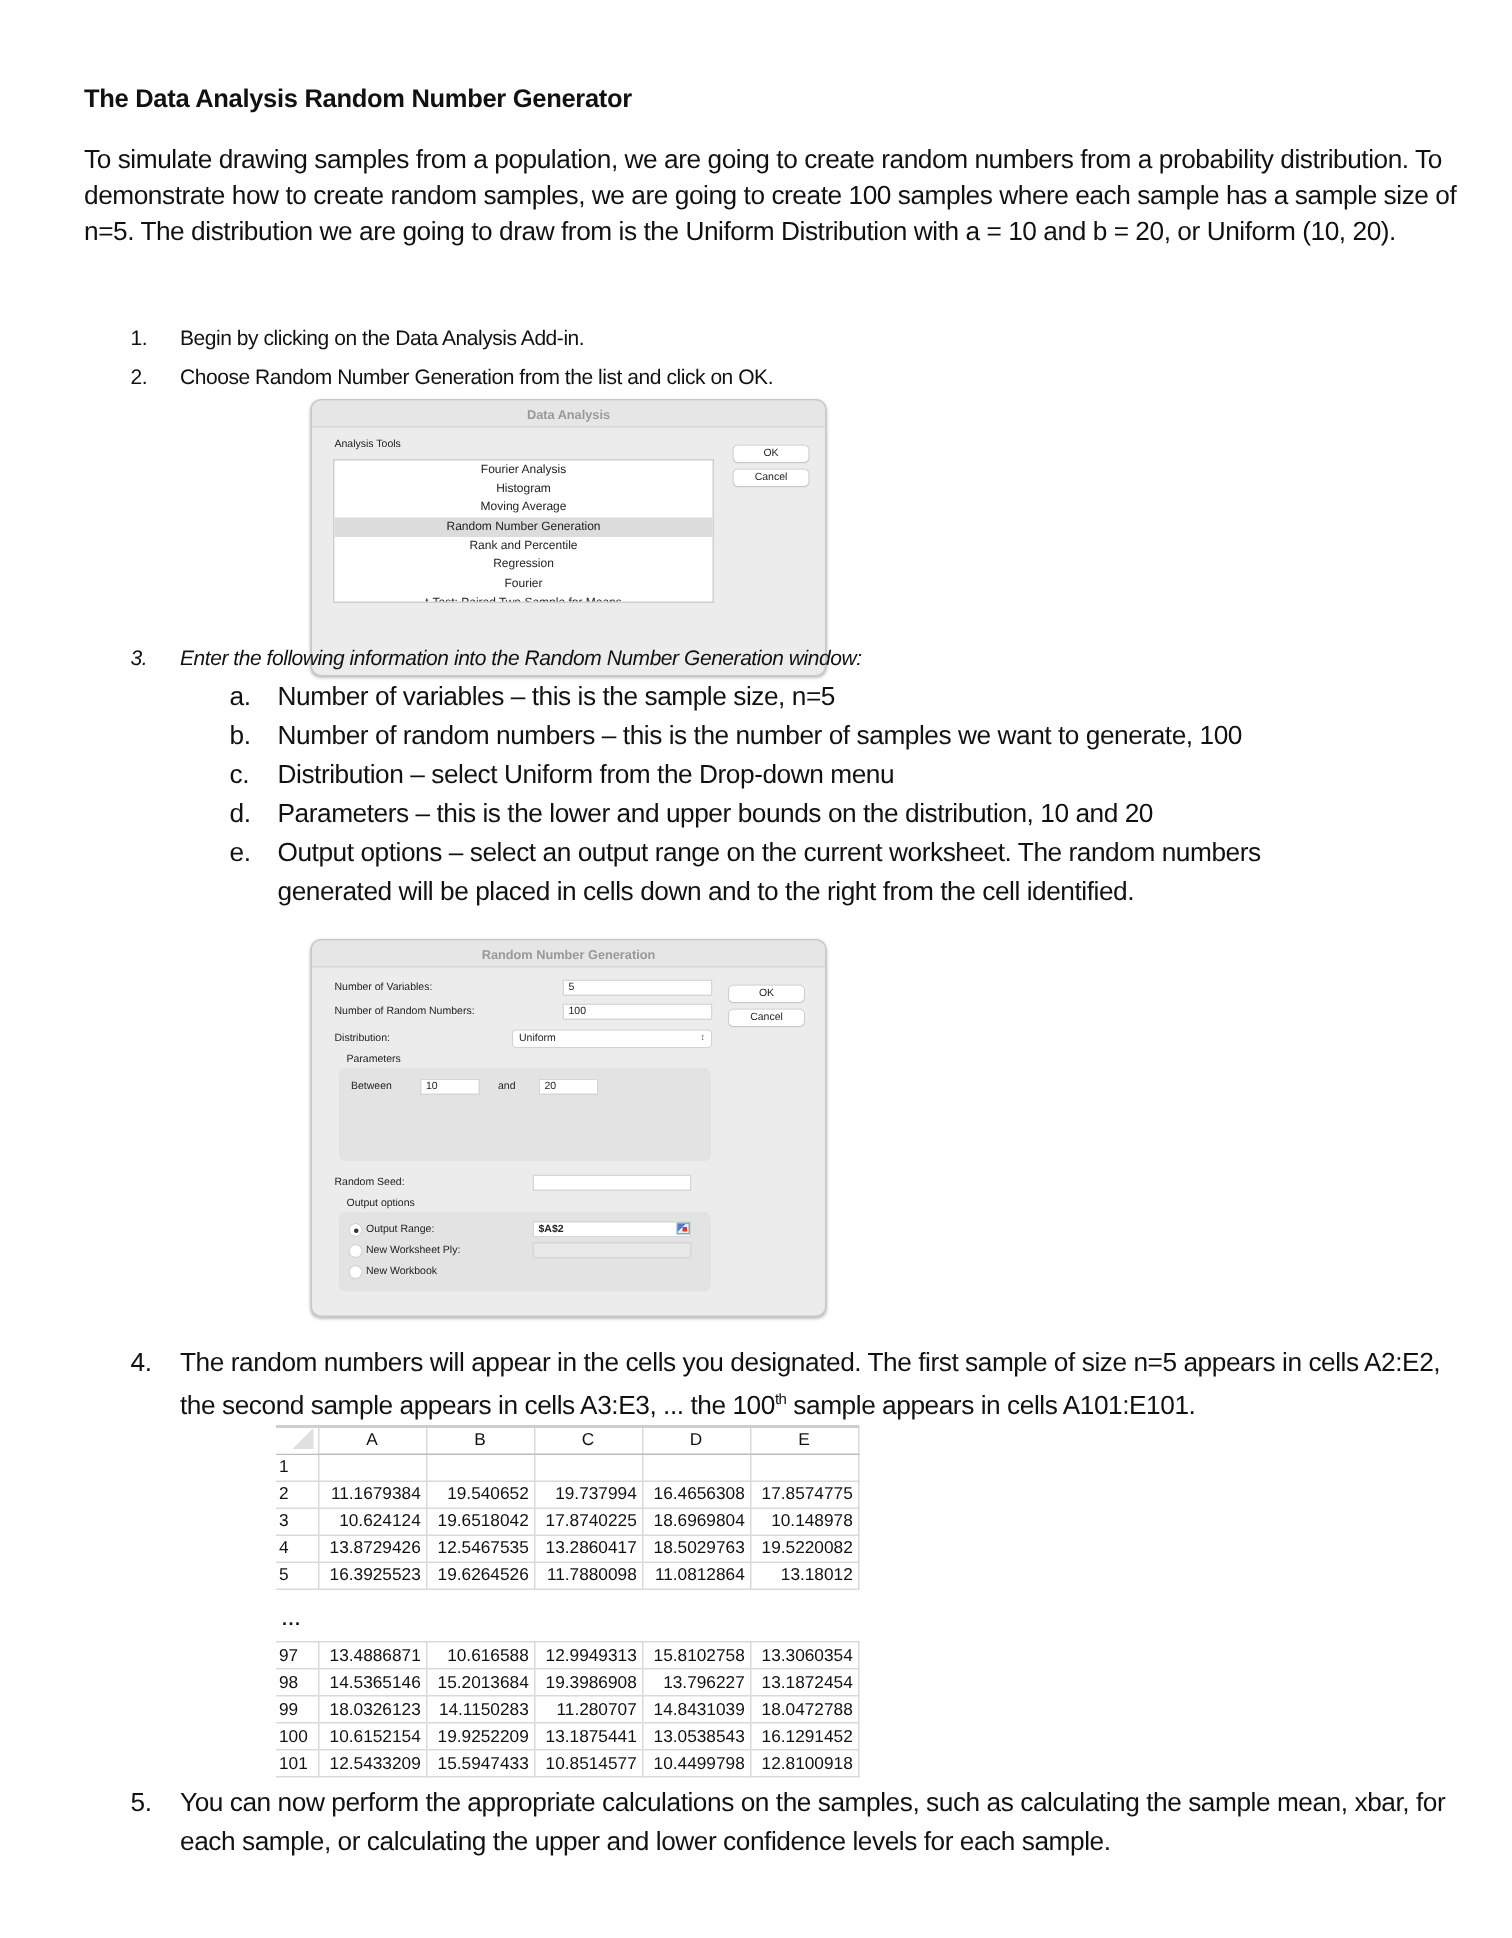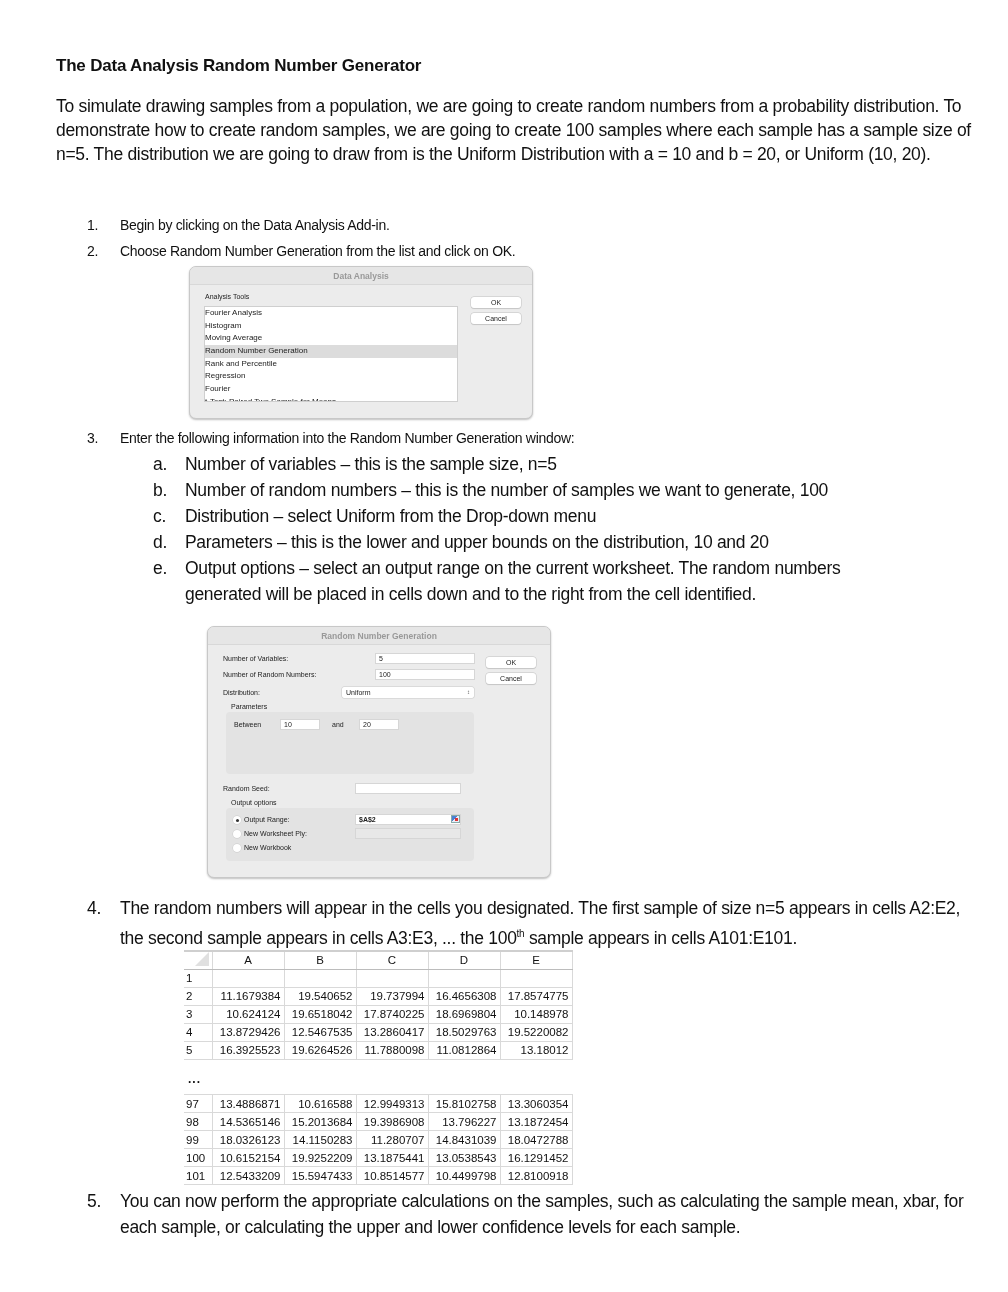--- a/index.html
+++ b/index.html
@@ -21,21 +21,21 @@
   .sub .txt { display: block; padding-left: 32px; }
 
   
   .dialog { position: absolute; background: #ececec; border: 1px solid #c8c8c8; border-radius: 7px; box-shadow: 0 1px 2px rgba(0,0,0,0.25); font-size: 8px; color: #222; overflow: hidden; }
   .dialog .titlebar { height: 18px; text-align: center; line-height: 18px; color: #999; font-weight: bold; font-size: 8.5px; background: #e6e6e6; border-bottom: 1px solid #d8d8d8; }
   .mac-btn { position: absolute; width: 50px; height: 11px; background: #fff; border-radius: 3px; box-shadow: 0 0 0 0.5px #c4c4c4, 0 0.5px 1px rgba(0,0,0,0.15); font-size: 7px; text-align: center; line-height: 11px; color: #222; }
   .lbl { position: absolute; font-size: 7px; color: #222; white-space: nowrap; }
   .field { position: absolute; height: 11px; background: #fff; border: 0.5px solid #d6d6d6; font-size: 7px; line-height: 10px; padding-left: 3px; color: #222; }
 
   .listbox { position: absolute; left: 14px; top: 39px; width: 254px; height: 96px; background: #fff; border: 0.5px solid #cfcfcf; overflow: hidden; }
-  .listbox .item { height: 12.7px; line-height: 12.7px; font-size: 8px; padding-left: 0; color: #222; white-space: nowrap; }
+  .listbox .item { height: 12.7px; line-height: 12.7px; font-size: 8px; padding-left: 0; color: #222; white-space: nowrap; text-align: center; }
   .listbox .item.sel { background: #dcdcdc; }
 
   .group { position: absolute; background: #e3e3e3; border-radius: 4px; }
   .select { position: absolute; height: 11px; background: #fff; border-radius: 2px; box-shadow: 0 0 0 0.5px #c8c8c8; font-size: 7px; line-height: 11px; padding-left: 4px; }
   .select .chev { position: absolute; right: 4px; top: 0; font-size: 6px; color: #555; }
   .radio { position: absolute; width: 8px; height: 8px; border-radius: 50%; background: #fff; box-shadow: 0 0 0 0.5px #c8c8c8; }
   .radio.on::after { content: ""; position: absolute; left: 2.5px; top: 2.5px; width: 3px; height: 3px; border-radius: 50%; background: #333; }
   .ref-icon { position: absolute; width: 9px; height: 8px; background: linear-gradient(135deg, #4a7fd4 0 40%, #e8eef8 40%); border: 0.5px solid #8aa; }
   .ref-icon::after { content: ""; position: absolute; right: 1px; bottom: 1px; width: 3px; height: 3px; background: #d33; }
 
@@ -56,38 +56,38 @@
 <div class="doc-title">The Data Analysis Random Number Generator</div>
 <p class="intro">To simulate drawing samples from a population, we are going to create random numbers from a probability distribution. To demonstrate how to create random samples, we are going to create 100 samples where each sample has a sample size of n=5. The distribution we are going to draw from is the Uniform Distribution with a = 10 and b = 20, or Uniform (10, 20).</p>
 
 <div class="step" style="top:212px;">
   <span class="num">1.</span><span class="txt">Begin by clicking on the Data Analysis Add-in.</span>
 </div>
 <div class="step" style="top:238px;">
   <span class="num">2.</span><span class="txt">Choose Random Number Generation from the list and click on OK.</span>
 </div>
 
-<div class="dialog" style="left:189px; top:266px; width:344px; height:153px;">
+<div class="dialog" style="left:207px; top:266px; width:344px; height:185px;">
   <div class="titlebar">Data Analysis</div>
   <div class="lbl" style="left:15px; top:26px;">Analysis Tools</div>
   <div class="listbox">
     <div class="item">Fourier Analysis</div>
     <div class="item">Histogram</div>
     <div class="item">Moving Average</div>
     <div class="item sel">Random Number Generation</div>
     <div class="item">Rank and Percentile</div>
     <div class="item">Regression</div>
     <div class="item">Fourier</div>
     <div class="item">t-Test: Paired Two Sample for Means</div>
   </div>
   <div class="mac-btn" style="left:281px; top:30px;">OK</div>
   <div class="mac-btn" style="left:281px; top:46px;">Cancel</div>
 </div>
 
-<div class="step" style="top:425px;">
+<div class="step" style="top:425px;font-style:italic;">
   <span class="num">3.</span><span class="txt">Enter the following information into the Random Number Generation window:</span>
 </div>
 <div class="sub" style="top:451px;">
   <span class="num">a.</span>
     <span class="txt">Number of variables – this is the sample size, n=5</span>
 </div>
 <div class="sub" style="top:477px;">
   <span class="num">b.</span>
     <span class="txt">Number of random numbers – this is the number of samples we want to generate, 100</span>
 </div>

